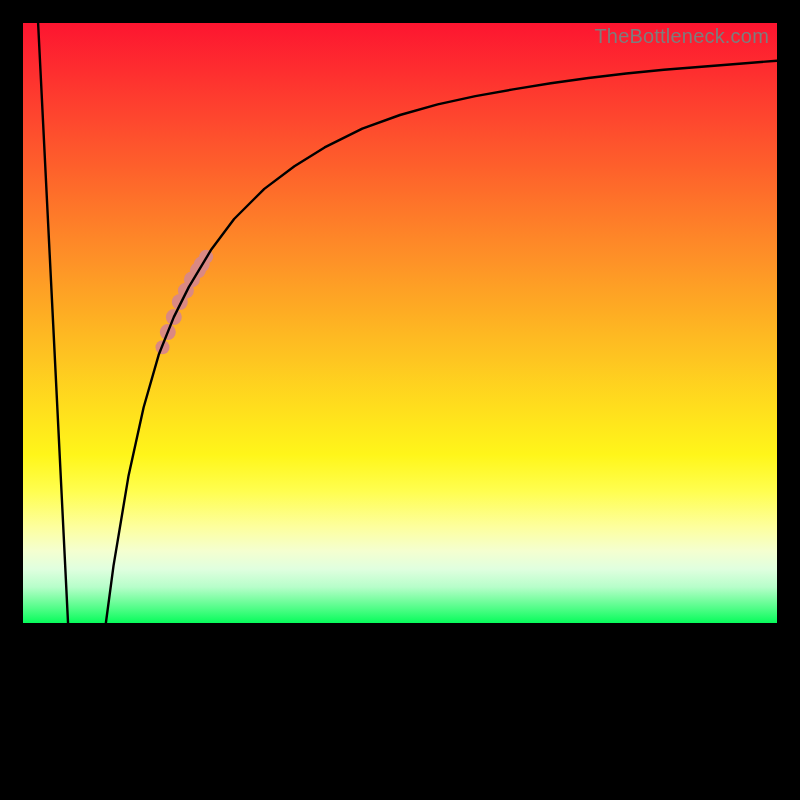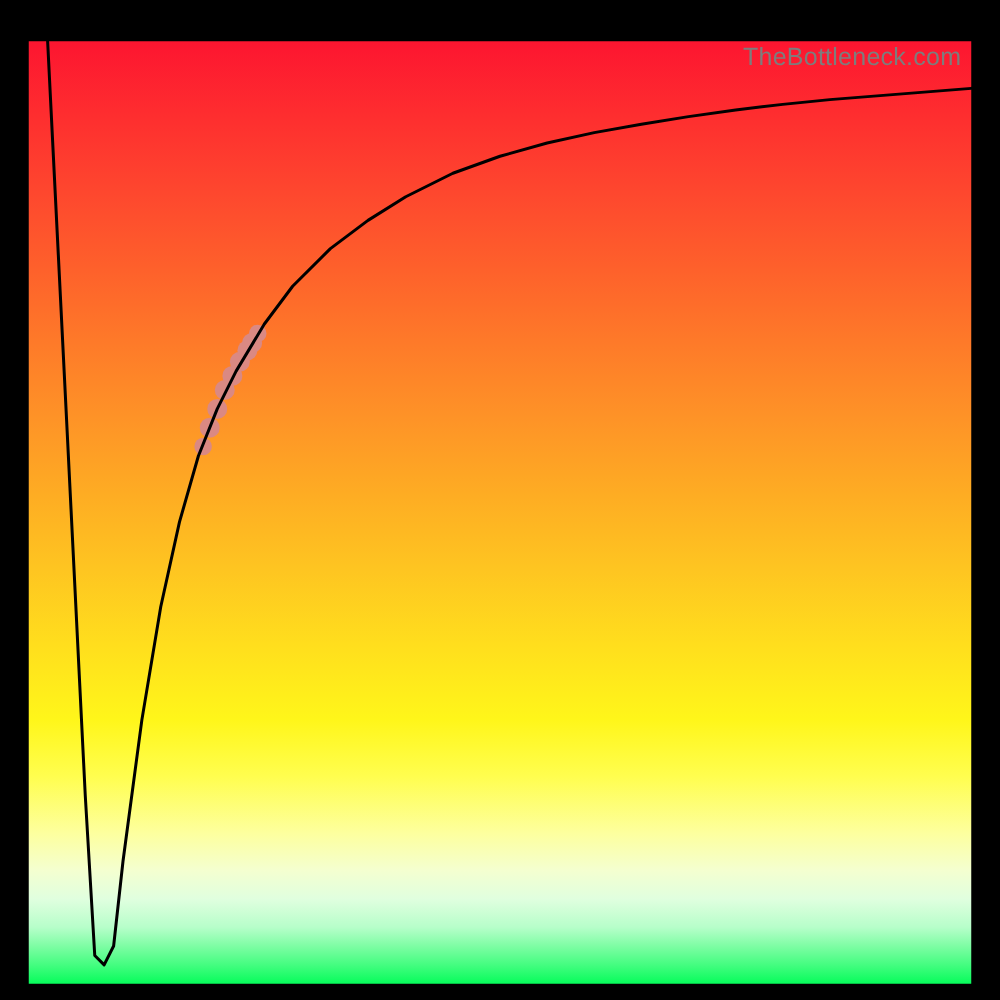--- a/index.html
+++ b/index.html
@@ -13,23 +13,23 @@
   }
   .frame {
     position: relative;
     width: 800px;
     height: 800px;
     background: #000;
   }
   .plot-area {
     position: absolute;
     left: 23px;
-    top: 33px;
+    top: 23px;
     width: 754px;
-    height: 754px;
+    height: 600px;
     background: linear-gradient(to bottom,
       #fd1530 0%,
       #fe2e2f 8%,
       #fe472e 16%,
       #fe602b 24%,
       #fe7a29 32%,
       #fe9327 40%,
       #feac23 48%,
       #fec521 56%,
       #ffde1d 64%,

